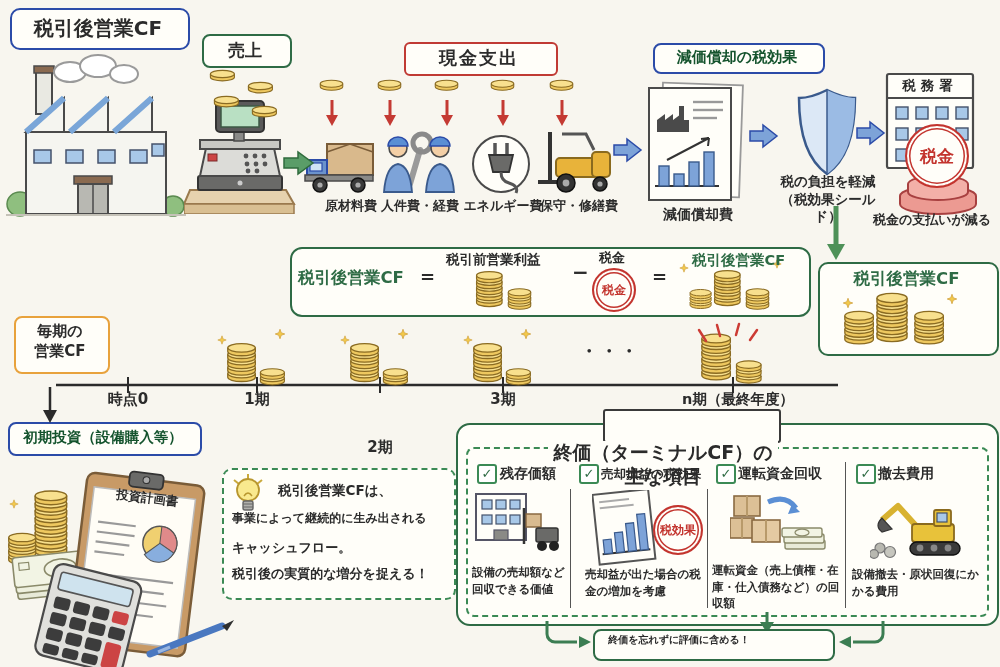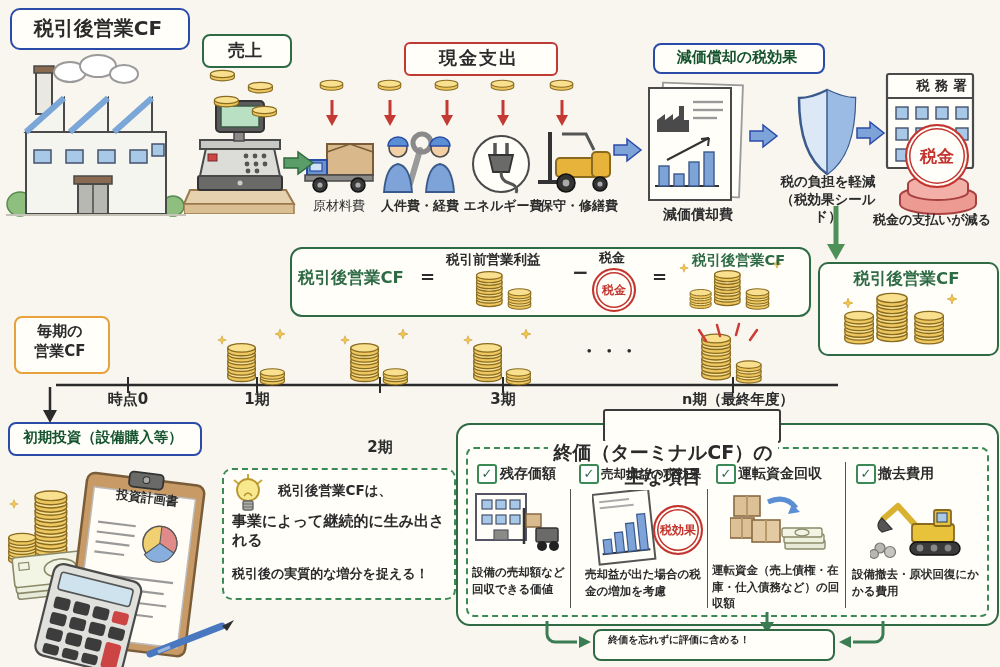--- a/index.html
+++ b/index.html
@@ -138,21 +138,21 @@
     <line x1="2" y1="58" x2="24" y2="58" stroke="#333" stroke-width="4"></line>
     <path d="M26,10 h24 l8,16" fill="none" stroke="#555" stroke-width="3"></path>
     <rect x="20" y="34" width="42" height="19" rx="4" fill="#e8b33a" stroke="#8a6a1e" stroke-width="2"></rect>
     <rect x="56" y="28" width="18" height="25" rx="4" fill="#e8b33a" stroke="#8a6a1e" stroke-width="2"></rect>
     <circle cx="30" cy="59" r="9" fill="#333" stroke="#111" stroke-width="1.5"></circle>
       <circle cx="30" cy="59" r="3.4" fill="#aaa"></circle>
     <circle cx="64" cy="60" r="7" fill="#333" stroke="#111" stroke-width="1.5"></circle>
       <circle cx="64" cy="60" r="2.6" fill="#aaa"></circle>
   </svg>
 
-  <div class="txt ctr" style="left:299px;top:198px;width:80px;font-size:13px;font-weight:normal;">原材料費</div>
+  <div class="txt ctr" style="left:311px;top:198px;width:80px;font-size:13px;font-weight:bold;">原材料費</div>
   <div class="txt ctr" style="left:374px;top:198px;width:92px;font-size:13px;font-weight:bold;">人件費・経費</div>
   <div class="txt ctr" style="left:461px;top:198px;width:84px;font-size:13px;font-weight:bold;">エネルギー費</div>
   <div class="txt ctr" style="left:532px;top:198px;width:94px;font-size:13px;font-weight:bold;">保守・修繕費</div>
 
   <svg class="scene" style="left:645px;top:80px;" width="100" height="126" viewBox="0 0 100 126">
     <rect x="16" y="4" width="80" height="112" fill="#fffef9" stroke="#999" stroke-width="1.8" transform="rotate(2 56 60)"></rect>
     <rect x="4" y="8" width="82" height="112" fill="#fffef9" stroke="#4a4a4a" stroke-width="2"></rect>
     <line x1="48" y1="22" x2="78" y2="22" stroke="#999" stroke-width="2.4"></line>
     <line x1="48" y1="30" x2="78" y2="30" stroke="#999" stroke-width="2.4"></line>
     <line x1="48" y1="38" x2="72" y2="38" stroke="#999" stroke-width="2.4"></line>
@@ -181,21 +181,21 @@
     <rect x="15" y="37" width="12" height="12" fill="#a8c8e8" stroke="#44526b" stroke-width="1.4"></rect>
     <rect x="35" y="37" width="12" height="12" fill="#a8c8e8" stroke="#44526b" stroke-width="1.4"></rect>
     <rect x="55" y="37" width="12" height="12" fill="#a8c8e8" stroke="#44526b" stroke-width="1.4"></rect>
     <rect x="75" y="37" width="12" height="12" fill="#a8c8e8" stroke="#44526b" stroke-width="1.4"></rect>
     <rect x="15" y="58" width="12" height="12" fill="#a8c8e8" stroke="#44526b" stroke-width="1.4"></rect>
     <rect x="35" y="58" width="12" height="12" fill="#a8c8e8" stroke="#44526b" stroke-width="1.4"></rect>
     <rect x="55" y="58" width="12" height="12" fill="#a8c8e8" stroke="#44526b" stroke-width="1.4"></rect>
     <rect x="75" y="58" width="12" height="12" fill="#a8c8e8" stroke="#44526b" stroke-width="1.4"></rect>
     <rect x="15" y="79" width="12" height="12" fill="#a8c8e8" stroke="#44526b" stroke-width="1.4"></rect>
   </svg>
-  <div class="txt ctr" style="left:890px;top:77px;width:80px;font-size:13.5px;font-weight:bold;letter-spacing:5px;padding-left:14px;">税務署</div>
+  <div class="txt ctr" style="left:890px;top:77px;width:80px;font-size:13.5px;font-weight:bold;letter-spacing:5px;">税務署</div>
   <svg class="scene" style="left:896px;top:166px;" width="84" height="52" viewBox="0 0 84 52">
     <path d="M4,30 a38,10 0 0 1 76,0 v8 a38,10 0 0 1 -76,0 z" fill="#ec9a92" stroke="#a84040" stroke-width="2"></path>
     <path d="M12,18 a30,8 0 0 1 60,0 v8 a30,8 0 0 1 -60,0 z" fill="#f3b0a8" stroke="#a84040" stroke-width="2"></path>
   </svg>
   <div class="stamp" style="left:905px;top:124px;width:60px;height:60px;font-size:17px;">税金</div>
   <div class="txt ctr" style="left:864px;top:212px;width:136px;font-size:13px;font-weight:bold;">税金の支払いが減る</div>
 
   <div class="box" style="left:290px;top:247px;width:517px;height:66px;border:2px solid #2e6b45;border-radius:12px;"></div>
   <div class="txt green" style="left:298px;top:268px;font-size:16.5px;font-weight:bold;">税引後営業CF</div>
   <div class="txt" style="left:420px;top:266px;font-size:18px;font-weight:bold;">=</div>
@@ -298,21 +298,22 @@
     <line x1="6" y1="8" x2="11" y2="12" stroke="#c9a93c" stroke-width="2"></line>
     <line x1="34" y1="8" x2="29" y2="12" stroke="#c9a93c" stroke-width="2"></line>
     <line x1="20" y1="2" x2="20" y2="7" stroke="#c9a93c" stroke-width="2"></line>
     <circle cx="20" cy="18" r="11" fill="#f9e98e" stroke="#b8962e" stroke-width="1.8"></circle>
     <path d="M16,24 q4,-6 8,0" fill="none" stroke="#b8962e" stroke-width="1.4"></path>
     <rect x="15" y="29" width="10" height="9" rx="2" fill="#b0b0ac" stroke="#666" stroke-width="1.4"></rect>
     <line x1="15" y1="32" x2="25" y2="32" stroke="#666" stroke-width="1"></line>
     <line x1="15" y1="35" x2="25" y2="35" stroke="#666" stroke-width="1"></line>
   </svg>
   <div class="txt" style="left:278px;top:482px;width:168px;font-size:13.5px;font-weight:bold;">税引後営業CFは、</div>
-  <div class="txt" style="left:232px;top:512px;width:214px;font-size:15px;font-weight:bold;">事業によって継続的に生み出される</div>
+  <div class="txt" style="left:232px;top:512px;width:214px;font-size:12px;font-weight:bold;font-family:Liberation Mono, monospace;">事業によって継続的に生み出される</div>
+  <div class="txt" style="left:232px;top:540px;width:214px;font-size:13px;font-weight:bold;">キャッシュフロー。</div>
   <div class="txt" style="left:232px;top:566px;width:214px;font-size:13px;font-weight:bold;">税引後の実質的な増分を捉える！</div>
 
   <div class="box" style="left:456px;top:423px;width:539px;height:199px;border:2.5px solid #2e6b45;border-radius:14px;"></div>
   <div class="box" style="left:603px;top:409px;width:174px;height:30px;border:2px solid #3a3a3a;border-radius:3px;z-index:5;"></div>
   <div class="box" style="left:466px;top:447px;width:519px;height:166px;border:2px dashed #3b8a55;border-radius:8px;background:transparent;"></div>
   <div class="txt ctr" style="left:548px;top:441px;width:230px;font-size:19px;font-weight:bold;background:#fffef9;z-index:6;">終価（ターミナルCF）の主な項目</div>
 
   <div class="sep" style="left:570px;top:462px;height:146px;"></div>
   <div class="sep" style="left:707px;top:462px;height:146px;"></div>
   <div class="sep" style="left:845px;top:462px;height:146px;"></div>

